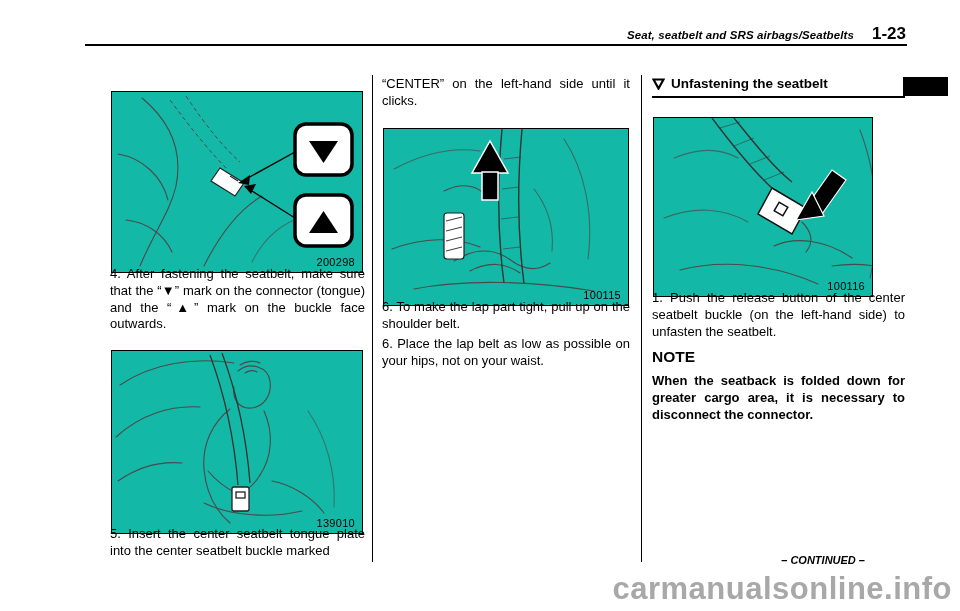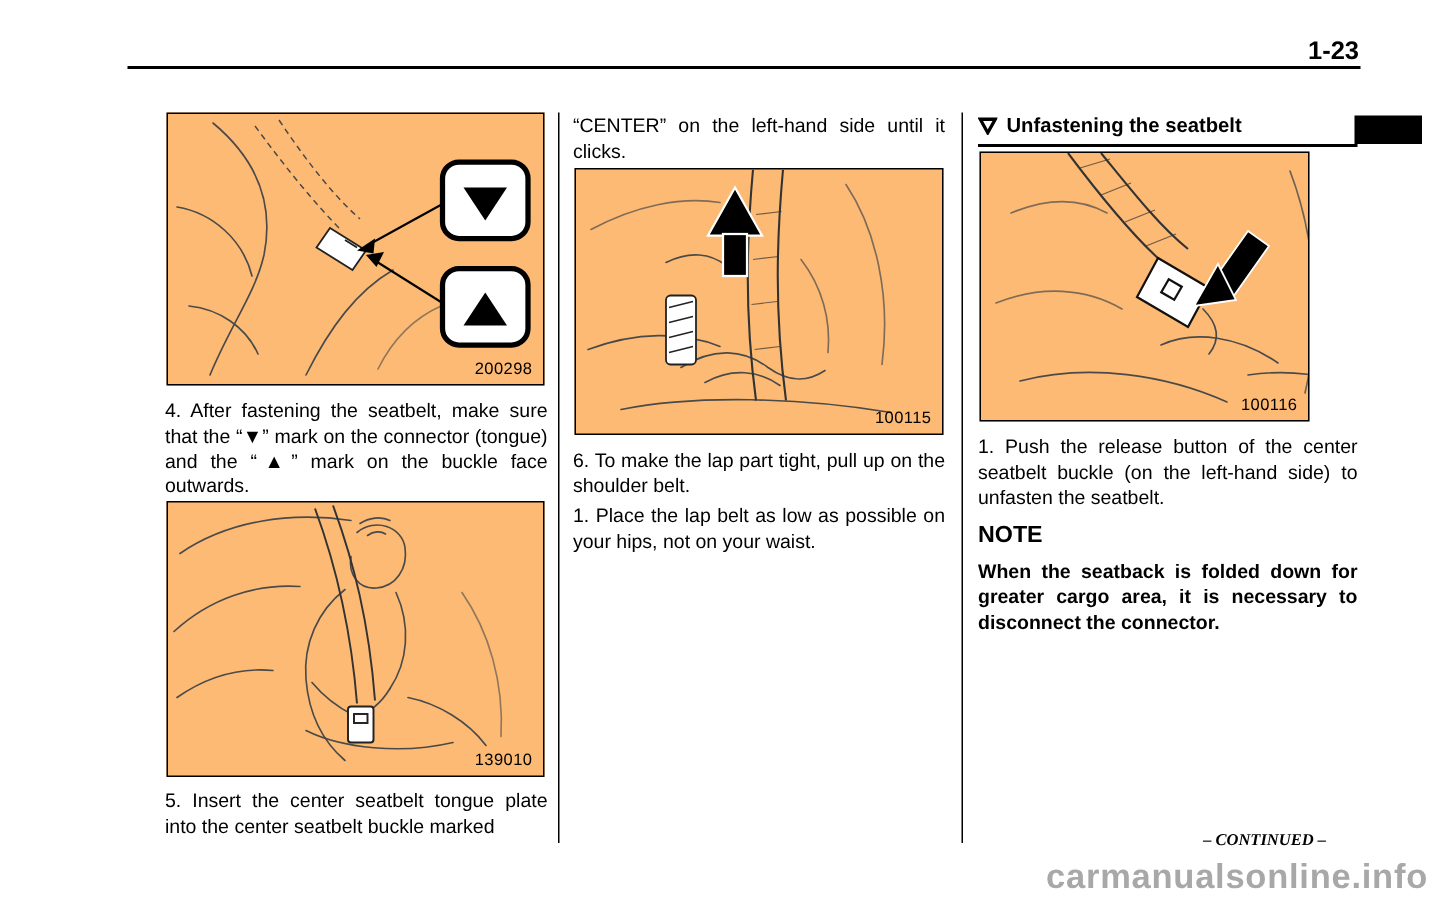--- a/index.html
+++ b/index.html
@@ -13,47 +13,48 @@
   .header-pagenum { font-size: 17px; font-weight: bold; }
   .header-rule { left: 85px; top: 44px; width: 822px; height: 2px; background: #000; }
   .tab-marker { left: 903px; top: 77px; width: 45px; height: 19px; background: #000; }
 
   
   .vrule { width: 1px; background: #000; top: 75px; height: 487px; }
   .vrule-1 { left: 372px; }
   .vrule-2 { left: 641px; }
 
   
-  .figure { border: 1px solid #000; background: #fdba74; overflow: hidden; }
+  .figure { border: 1px solid #000; background: #14b8a6; overflow: hidden; margin-top: 16px; }
   .figure svg { display: block; }
   .fig-label { position: absolute; right: 7px; bottom: 4px; font-size: 11px; letter-spacing: .3px; }
 
   
   .para { font-size: 13px; line-height: 16.8px; text-align: justify; }
   .para-bold { font-weight: bold; }
 
   
   .col1 { left: 110px; width: 255px; }
   .col2 { left: 382px; width: 248px; }
   .col3 { left: 652px; width: 253px; }
 
   
   .section-heading { display: flex; align-items: center; gap: 6px; font-size: 13.5px; font-weight: bold; }
   .section-rule { height: 1.5px; background: #000; }
 
   .note-title { font-size: 15.5px; font-weight: bold; }
 
   
   .continued { font-size: 11px; font-weight: bold; font-style: italic; }
-  .watermark { color: #a8a8a8; font-size: 23px; font-weight: bold; letter-spacing: .5px; }
+  .watermark { color: #a8a8a8; font-size: 31px; font-weight: bold; letter-spacing: .5px; }
 </style>
 </head>
 <body>
 
 <div class="abs header-row">
+  <span class="header-title">Seat, seatbelt and SRS airbags/Seatbelts</span>
   <span class="header-pagenum">1-23</span>
 </div>
 <div class="abs header-rule"></div>
 <div class="abs tab-marker"></div>
 
 <div class="abs vrule vrule-1"></div>
 <div class="abs vrule vrule-2"></div>
 
 <div class="abs figure col1" style="top:75px; height:182px; left:111px; width:252px;">
   <svg width="250" height="180" viewBox="0 0 250 180">
@@ -153,21 +154,21 @@
     </g>
     <g>
       <polygon points="88,44 124,44 106,12" fill="#000" stroke="#fff" stroke-width="1.5"></polygon>
       <rect x="98" y="43" width="16" height="28" fill="#000" stroke="#fff" stroke-width="1.5"></rect>
     </g>
   </svg>
   <span class="fig-label">100115</span>
 </div>
 
 <p class="abs para col2" style="top:299px;">6. To make the lap part tight, pull up on the shoulder belt.</p>
-<p class="abs para col2" style="top:336px;">1. Place the lap belt as low as possible on your hips, not on your waist.</p>
+<p class="abs para col2" style="top:336px;">6. Place the lap belt as low as possible on your hips, not on your waist.</p>
 
 <div class="abs section-heading col3" style="top:76px;">
   <svg width="13" height="12" viewBox="0 0 13 12">
     <polygon points="1.5,1.5 11.5,1.5 6.5,10.5" fill="#fff" stroke="#000" stroke-width="2.2"></polygon>
   </svg>
   <span>Unfastening the seatbelt</span>
 </div>
 <div class="abs section-rule col3" style="top:96px;"></div>
 
 <div class="abs figure" style="top:101px; height:180px; left:653px; width:220px;">
@@ -202,15 +203,15 @@
   </svg>
   <span class="fig-label">100116</span>
 </div>
 
 <p class="abs para col3" style="top:290px;">1. Push the release button of the center seatbelt buckle (on the left-hand side) to unfasten the seatbelt.</p>
 
 <div class="abs note-title col3" style="top:348px;">NOTE</div>
 
 <p class="abs para para-bold col3" style="top:373px;">When the seatback is folded down for greater cargo area, it is necessary to disconnect the connector.</p>
 
-<div class="abs continued" style="top:554px; right:76px;font-family:Liberation Serif, serif;">– CONTINUED –</div>
+<div class="abs continued" style="top:554px; right:95px;">– CONTINUED –</div>
 
 <div class="abs watermark" style="top:571px; right:8px;">carmanualsonline.info</div>
 
 </body></html>

